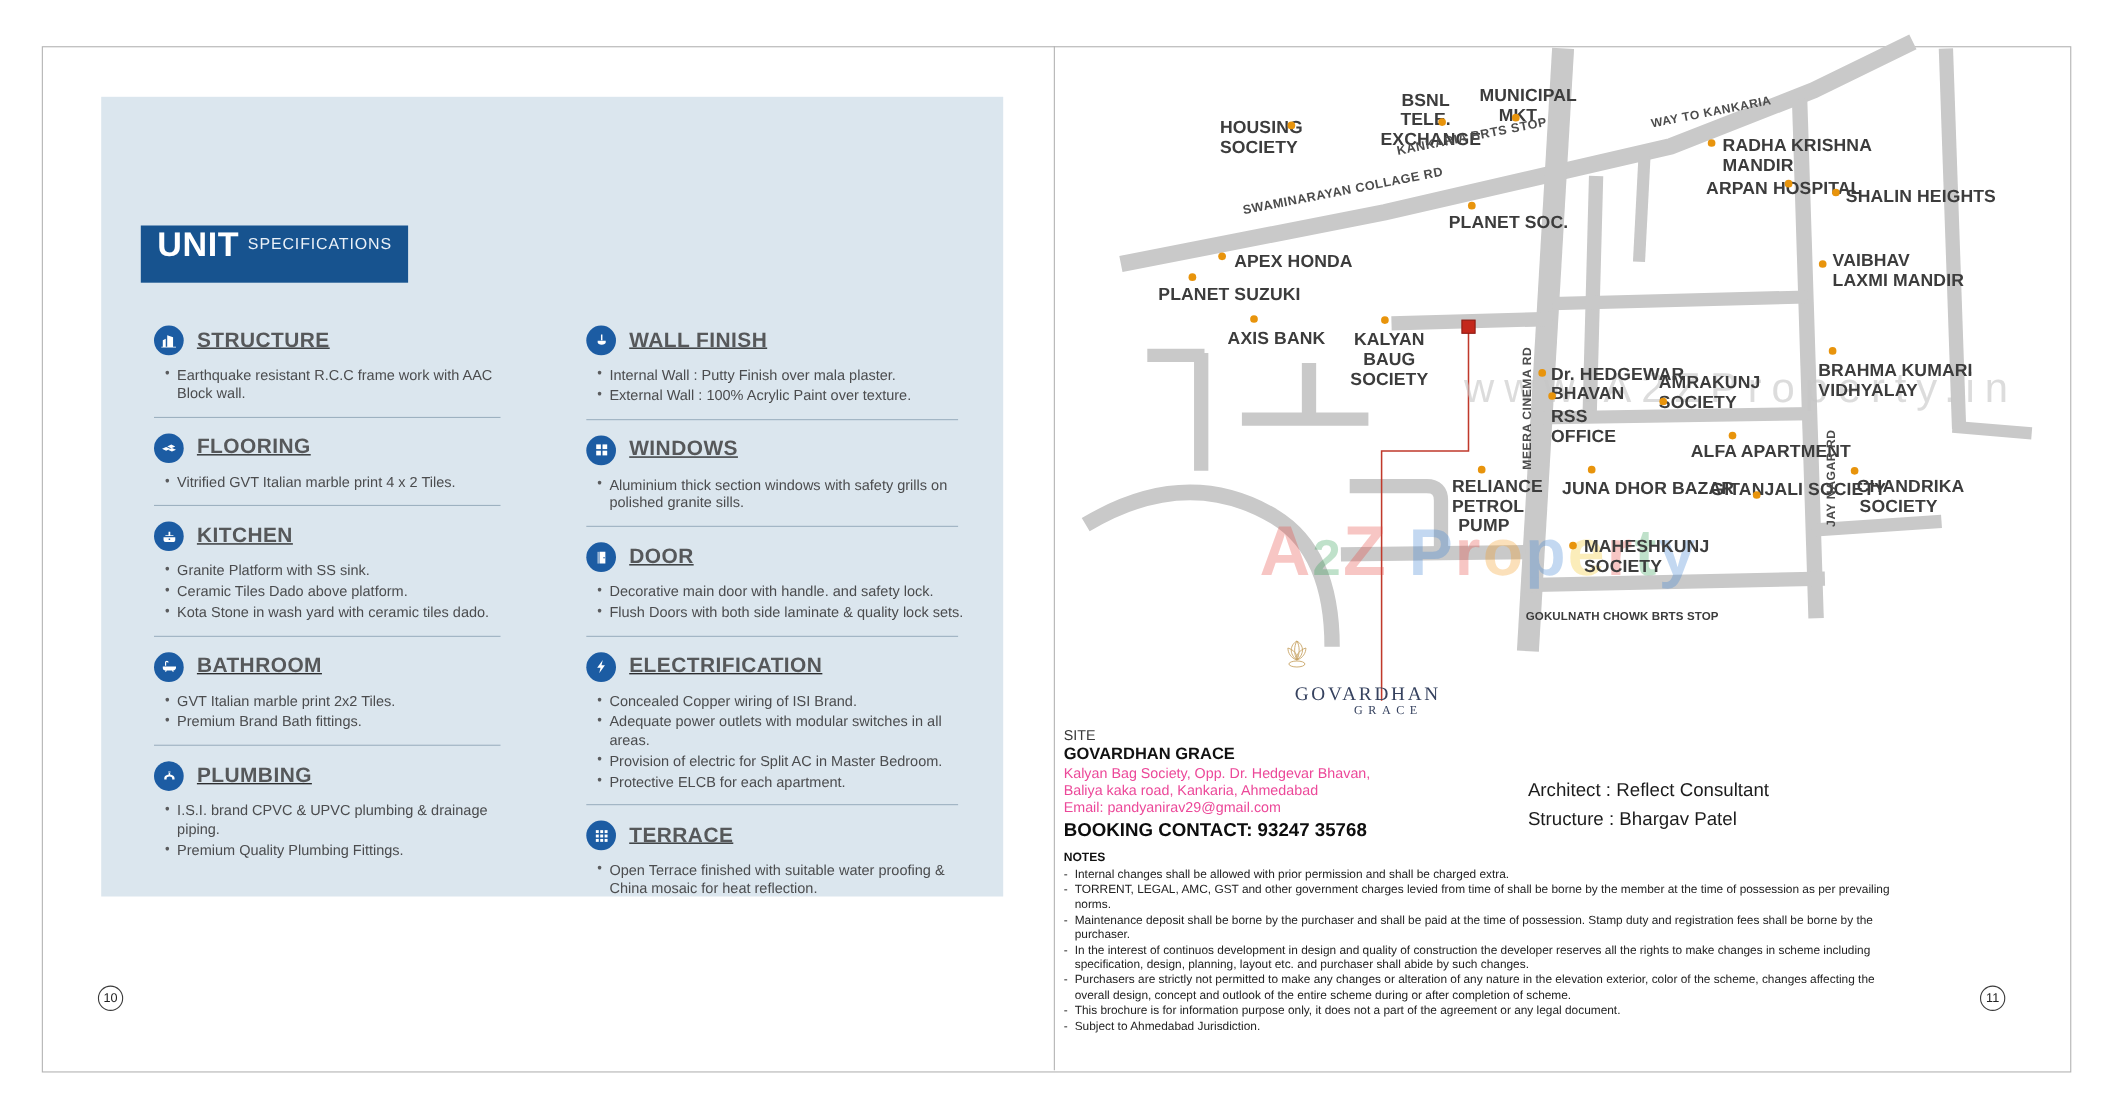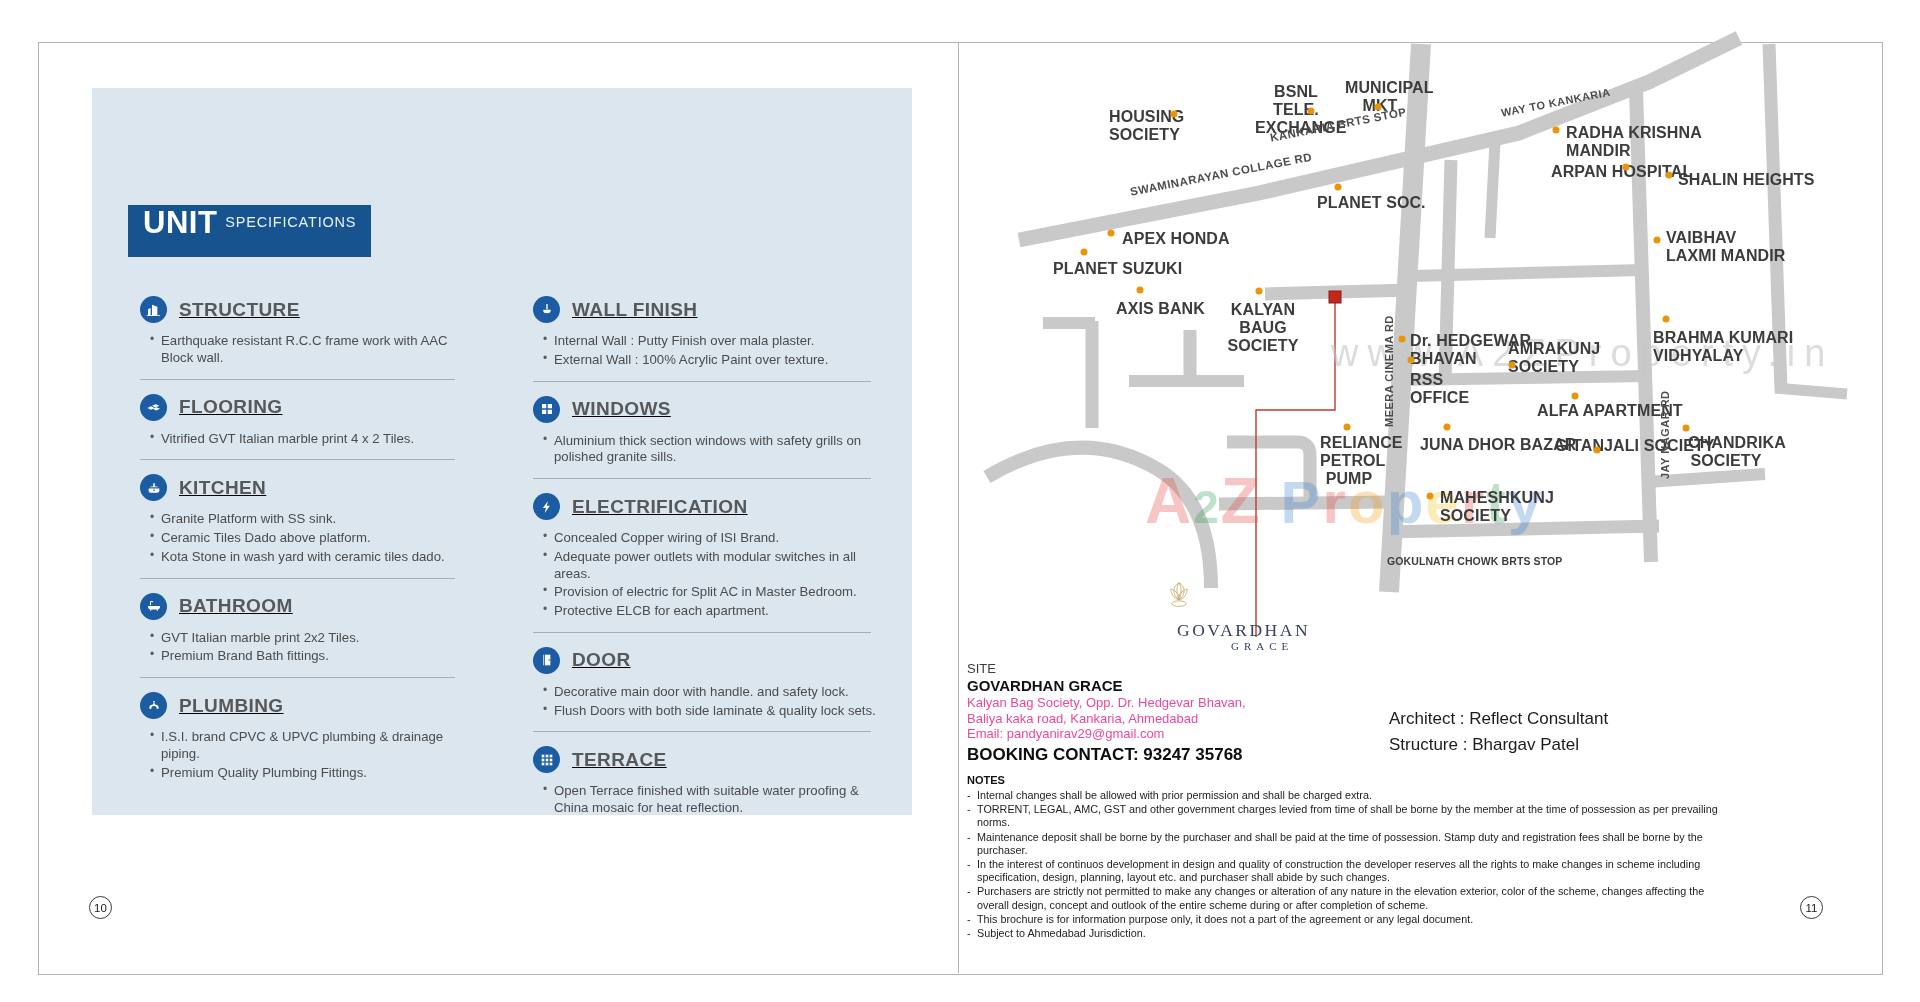--- a/index.html
+++ b/index.html
@@ -208,50 +208,50 @@
 
         <li>Aluminium thick section windows with safety grills on polished granite sills.</li>
         </ul>
         <hr class="sec-sep">
       </div>
 
       <div class="section">
         <div class="sec-head">
           <span class="sec-icon">
             <svg viewBox="0 0 24 24">
+              <rect x="6.5" y="4" width="1.2" height="16" fill="#fff"></rect>
+              <path fill="#fff" d="M9 4h8v16H9z"></path>
+              <circle cx="15.2" cy="12" r="1.1" fill="#1c5ca3"></circle>
+            </svg>
+          </span>
+          <span class="sec-title">DOOR</span>
+        </div>
+        <ul class="sec-bullets">
+
+        <li>Decorative main door with handle. and safety lock.</li>
+          <li>Flush Doors with both side laminate &amp; quality lock sets.</li>
+        </ul>
+        <hr class="sec-sep">
+      </div>
+
+      <div class="section">
+        <div class="sec-head">
+          <span class="sec-icon">
+            <svg viewBox="0 0 24 24">
               <path fill="#fff" d="M13.5 3 5.8 13.5h4.6L8.6 21l7.8-10.7h-4.7z"></path>
             </svg>
           </span>
           <span class="sec-title">ELECTRIFICATION</span>
         </div>
         <ul class="sec-bullets">
 
         <li>Concealed Copper wiring of ISI Brand.</li>
           <li>Adequate power outlets with modular switches in all areas.</li>
           <li>Provision of electric for Split AC in Master Bedroom.</li>
           <li>Protective ELCB for each apartment.</li>
-        </ul>
-        <hr class="sec-sep">
-      </div>
-
-      <div class="section">
-        <div class="sec-head">
-          <span class="sec-icon">
-            <svg viewBox="0 0 24 24">
-              <rect x="6.5" y="4" width="1.2" height="16" fill="#fff"></rect>
-              <path fill="#fff" d="M9 4h8v16H9z"></path>
-              <circle cx="15.2" cy="12" r="1.1" fill="#1c5ca3"></circle>
-            </svg>
-          </span>
-          <span class="sec-title">DOOR</span>
-        </div>
-        <ul class="sec-bullets">
-
-        <li>Decorative main door with handle. and safety lock.</li>
-          <li>Flush Doors with both side laminate &amp; quality lock sets.</li>
         </ul>
         <hr class="sec-sep">
       </div>
 
       <div class="section">
         <div class="sec-head">
           <span class="sec-icon">
             <svg viewBox="0 0 24 24">
               <g fill="#fff">
                 <rect x="4" y="4" width="4" height="4"></rect>

